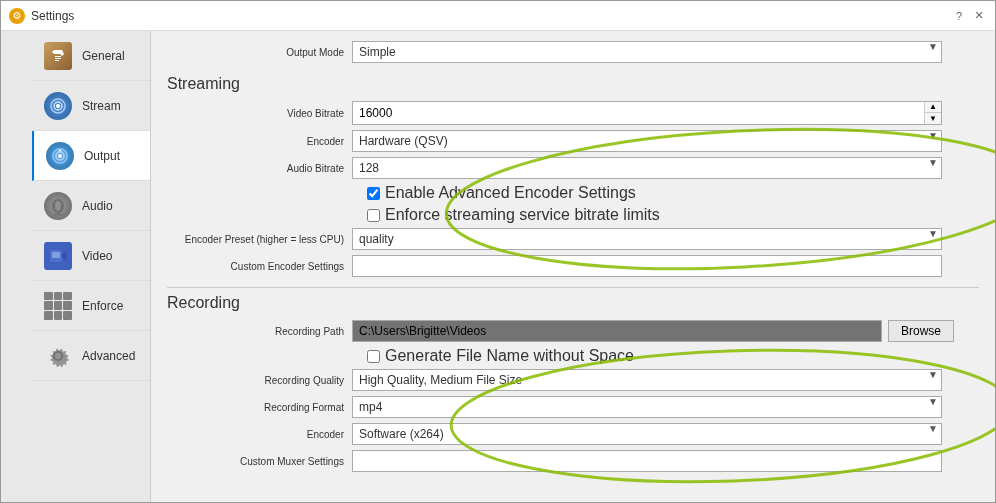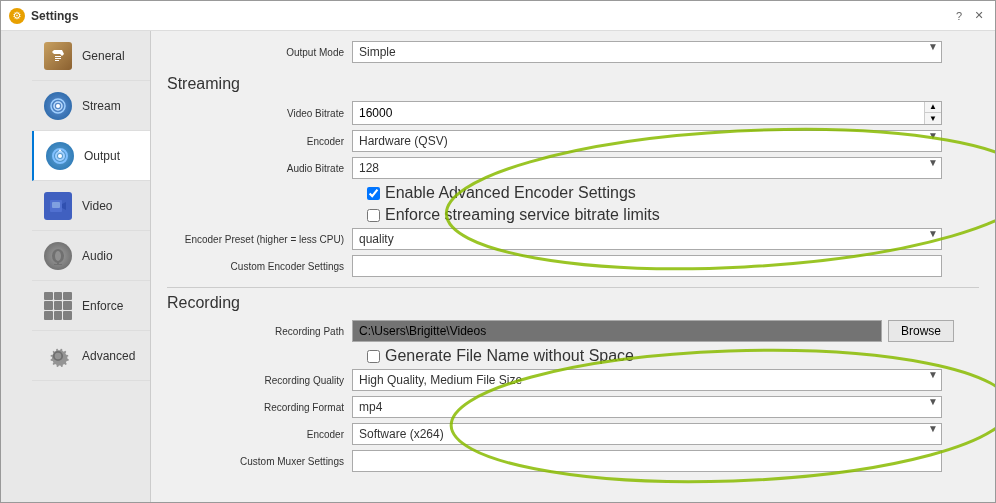--- a/index.html
+++ b/index.html
@@ -41,21 +41,20 @@
       align-items: center;
       justify-content: center;
       font-size: 10px;
       color: white;
     }
 
     .title-bar-title {
       flex: 1;
       font-size: 12px;
       color: #333;
-      font-weight: bold;
     }
 
     .title-bar-controls {
       display: flex;
       gap: 4px;
     }
 
     .title-bar-btn {
       width: 16px;
       height: 16px;
@@ -434,43 +433,43 @@
               <circle cx="9" cy="9" r="2" fill="white"></circle>
               <path d="M9 2 L11 5 L9 4 L7 5 Z" fill="white"></path>
             </svg>
           </div>
         </div>
         <span class="sidebar-item-label">Output</span>
       </div>
 
       <div class="sidebar-item">
         <div class="sidebar-item-icon">
-          <div class="icon-video">
-            <svg width="18" height="18" viewBox="0 0 18 18">
-              <rect x="1" y="3" width="12" height="12" rx="1" fill="#5070d0"></rect>
-              <polygon points="13,7 17,5 17,13 13,11" fill="#3050b0"></polygon>
-              <rect x="3" y="5" width="8" height="6" rx="1" fill="#80a0e0"></rect>
-            </svg>
-          </div>
-        </div>
-        <span class="sidebar-item-label">Video</span>
-      </div>
-
-      <div class="sidebar-item">
-        <div class="sidebar-item-icon">
           <div class="icon-audio">
             <svg width="18" height="18" viewBox="0 0 18 18">
               <ellipse cx="9" cy="9" rx="6" ry="7" fill="#707070"></ellipse>
               <ellipse cx="9" cy="9" rx="3" ry="5" fill="#909090"></ellipse>
               <rect x="8" y="15" width="2" height="3" fill="#707070"></rect>
               <rect x="5" y="17" width="8" height="1" fill="#707070"></rect>
             </svg>
           </div>
         </div>
         <span class="sidebar-item-label">Audio</span>
+      </div>
+
+      <div class="sidebar-item">
+        <div class="sidebar-item-icon">
+          <div class="icon-video">
+            <svg width="18" height="18" viewBox="0 0 18 18">
+              <rect x="1" y="3" width="12" height="12" rx="1" fill="#5070d0"></rect>
+              <polygon points="13,7 17,5 17,13 13,11" fill="#3050b0"></polygon>
+              <rect x="3" y="5" width="8" height="6" rx="1" fill="#80a0e0"></rect>
+            </svg>
+          </div>
+        </div>
+        <span class="sidebar-item-label">Video</span>
       </div>
 
       <div class="sidebar-item">
         <div class="sidebar-item-icon">
           <div class="icon-hotkeys">
             <span></span>
               <span></span>
               <span></span>
             <span></span>
               <span></span>

